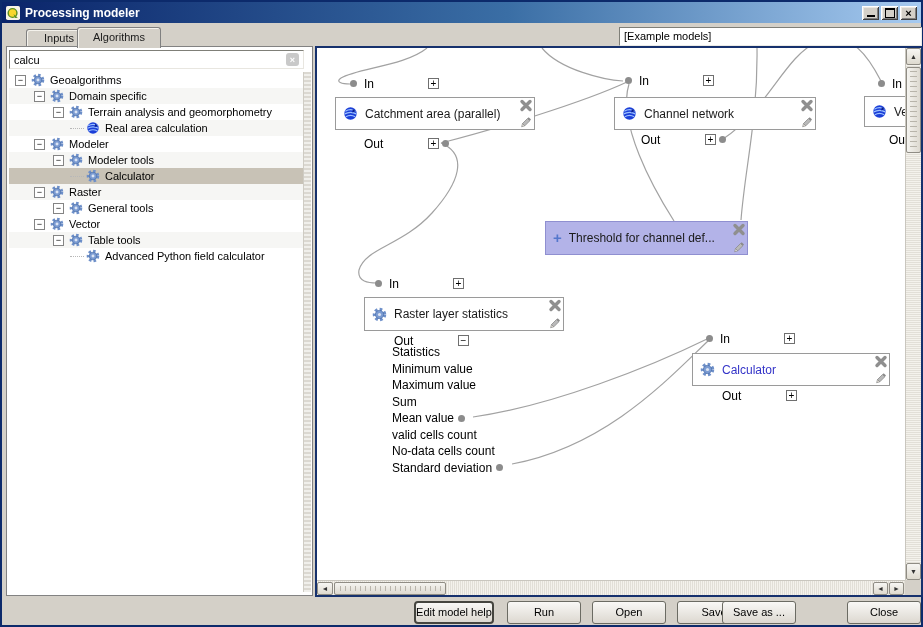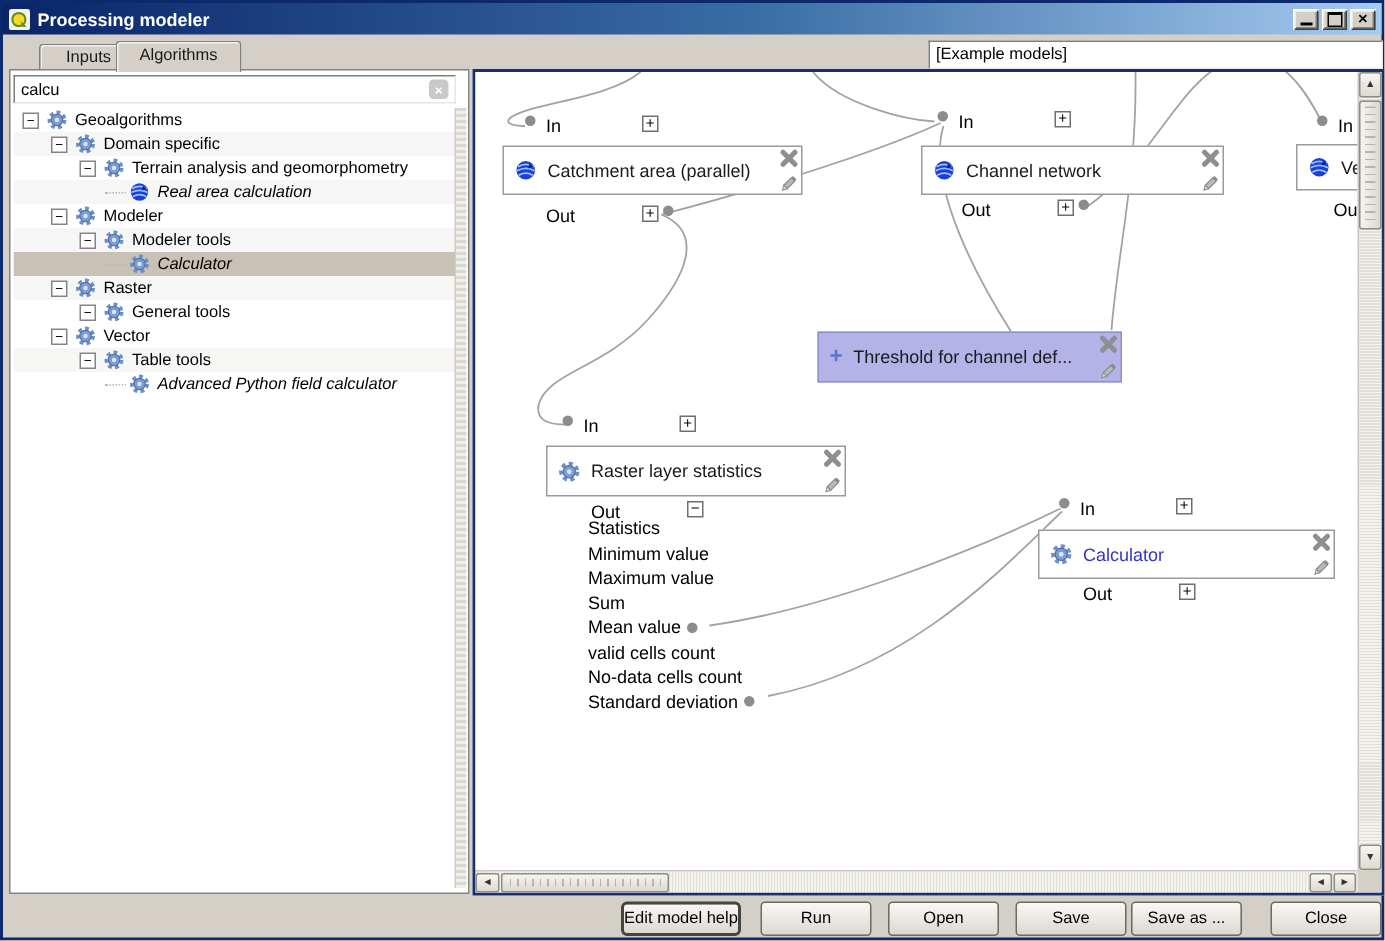--- a/index.html
+++ b/index.html
@@ -18,40 +18,40 @@
   .tab-algorithms{left:75px;top:25px;width:82px;height:20px;line-height:19px;z-index:3;}
   
   .left-panel{position:absolute;left:4px;top:44px;width:307px;height:550px;background:#fff;border:1px solid #828282;box-sizing:border-box;z-index:2;}
   .searchbox{position:absolute;left:2px;top:3px;width:295px;height:19px;background:#fff;border:1px solid #7f7f78;border-bottom-color:#e8e6e0;border-right-color:#e8e6e0;box-sizing:border-box;font-size:11px;display:flex;align-items:center;padding:0 4px;color:#000;}
   .searchtext{flex:1;}
   .clearbtn{width:13px;height:13px;border-radius:3px;background:#c9c9c9;color:#fff;font-size:9px;font-weight:bold;display:flex;align-items:center;justify-content:center;}
   .tree{position:absolute;left:2px;top:25px;width:295px;height:520px;overflow:hidden;font-size:11px;color:#000;}
   .trow{height:16px;display:flex;align-items:center;white-space:nowrap;}
   .trow.odd{background:#f6f6f4;}
   .trow.selected{background:#c8c2b6;}
-  .lvl0{padding-left:6px;} .lvl1{padding-left:25px;} .lvl2{padding-left:44px;} .lvl3{padding-left:63px;font-style:italic;}
+  .lvl0{padding-left:6px;} .lvl1{padding-left:25px;} .lvl2{padding-left:44px;} .lvl3{padding-left:63px;}
   .texp{width:9px;height:9px;border:1px solid #848484;background:#fff;font-size:9px;line-height:8px;text-align:center;margin-right:5px;flex:none;color:#000;}
   .tleaf{width:14px;flex:none;border-bottom:1px dotted #b8b8b8;height:1px;margin-right:2px;margin-left:-2px;}
   .ticon{width:14px;height:14px;margin-right:5px;flex:none;}
   .tree-vscroll{position:absolute;right:1px;top:25px;width:7px;height:520px;background:repeating-linear-gradient(0deg,#f0efeb 0 2px,#dbd8d1 2px 4px);border-left:1px solid #cfccc4;}
   
   .field{position:absolute;top:25px;height:19px;background:#fff;border:1px solid #7f7f78;border-bottom-color:#ecebe6;border-right-color:#ecebe6;box-sizing:border-box;font-size:11px;line-height:17px;padding:0 4px;color:#000;white-space:nowrap;overflow:hidden;}
   .field-name{left:313px;width:299px;}
   .field-group{left:617px;width:303px;}
   
   .canvas-frame{position:absolute;left:313px;top:44px;width:608px;height:551px;border:2px solid #16316d;box-sizing:border-box;background:#fff;z-index:1;}
   .canvas{position:absolute;left:0;top:0;width:588px;height:532px;background:#fff;overflow:hidden;}
   .connections{position:absolute;left:0;top:0;}
   .node{position:absolute;background:#fff;border:1px solid #9a9a9a;display:flex;align-items:center;padding:0 26px 0 7px;font-size:12px;color:#1a1a1a;box-sizing:border-box;white-space:nowrap;}
   .node.input-node{background:#b3b3e8;border-color:#8f8fd0;}
   .nicon{width:15px;height:15px;margin-right:7px;flex:none;}
   .node-icons{position:absolute;right:1px;top:0;bottom:0;display:flex;flex-direction:column;justify-content:space-between;padding:1px 0;}
   .node-icons svg{width:14px;height:13px;}
   .plusglyph{font-size:15px;font-weight:bold;color:#5577cc;margin-right:7px;line-height:12px;}
-  .port{position:absolute;display:flex;height:13px;font-size:12px;color:#000;white-space:nowrap;}
+  .port{position:absolute;display:flex;align-items:center;height:13px;font-size:12px;color:#000;white-space:nowrap;}
   .dot{width:7px;height:7px;border-radius:50%;background:#8c8c8c;flex:none;display:inline-block;}
   .plabel{margin-left:7px;width:64px;flex:none;}
   .plabel.noind{margin-left:0;}
   .pexp{width:11px;height:11px;border:1px solid #6f6f6f;background:#fff;font-size:10px;line-height:9px;text-align:center;flex:none;color:#000;box-sizing:border-box;}
   .pdot{margin-left:3px;}
   .outlist{position:absolute;left:75px;top:296px;font-size:12px;color:#000;}
   .outline-item{height:16.5px;display:flex;align-items:center;white-space:nowrap;}
   
   .vscroll{position:absolute;right:0;top:0;width:16px;height:532px;background:repeating-linear-gradient(0deg,#f4f2ec 0 1px,#e2dfd7 1px 2px);border-left:1px solid #c9c6be;box-sizing:border-box;}
   .hscroll{position:absolute;left:0;bottom:0;width:588px;height:15px;background:repeating-linear-gradient(90deg,#f4f2ec 0 1px,#e2dfd7 1px 2px);border-top:1px solid #c9c6be;box-sizing:border-box;}
@@ -400,16 +400,16 @@
       <div class="sbtn" style="left:556px;top:1px;width:15px;height:13px;">◄</div>
       <div class="sbtn" style="left:572px;top:1px;width:15px;height:13px;">►</div>
     </div>
     <div class="corner"></div>
   </div>
 
   <div class="btn btn-default">Edit model help</div>
   <div class="btn" style="left:505px;">Run</div>
   <div class="btn" style="left:590px;">Open</div>
   <div class="btn" style="left:675px;">Save</div>
-  <div class="btn" style="left:752px;">Save as ...</div>
+  <div class="btn" style="left:720px;">Save as ...</div>
   <div class="btn" style="left:845px;">Close</div>
 
 </div>
 
 </body></html>

